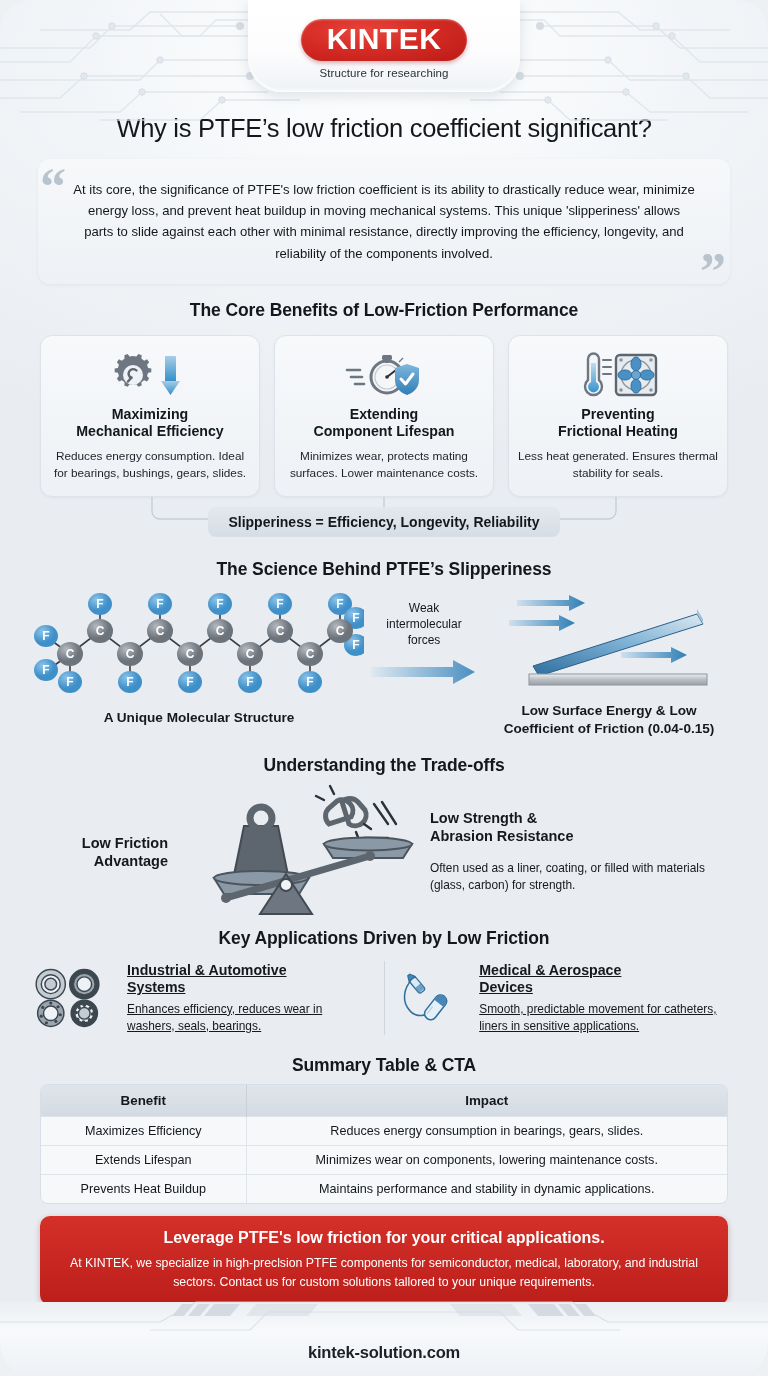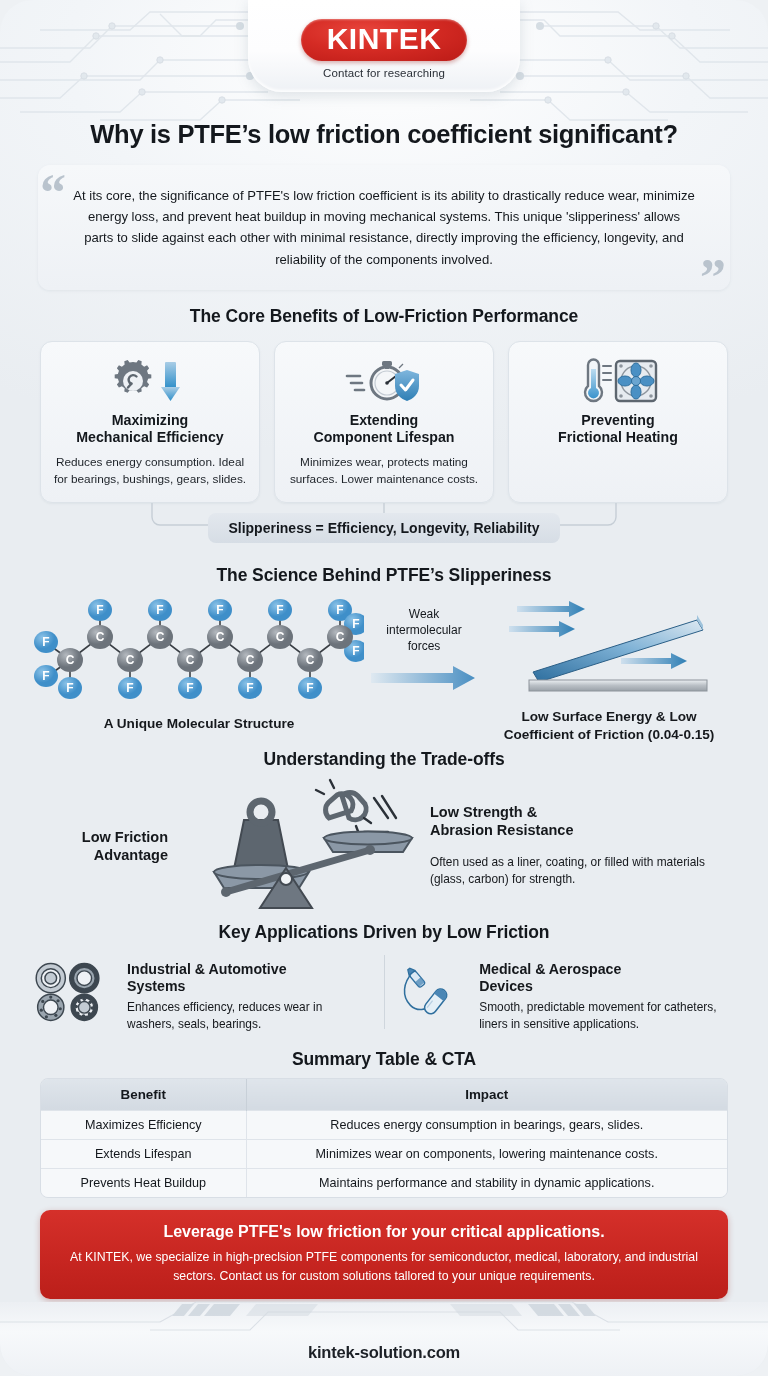--- a/index.html
+++ b/index.html
@@ -79,24 +79,24 @@
     margin-top: 6px;
     font-size: 11.5px;
     color: #2b3038;
     letter-spacing: 0.1px;
   }
 
   
   .main-title {
     text-align: center;
     font-size: 25.5px;
-    font-weight: bold;
+    font-weight: normal;
     color: #14181d;
     letter-spacing: -0.3px;
-    margin-top: 24px;
+    margin-top: 18px;
   }
   .section-title {
     text-align: center;
     font-size: 17.5px;
     font-weight: bold;
     color: #14181d;
     letter-spacing: -0.1px;
   }
 
   
@@ -184,21 +184,21 @@
   .tradeoff { display: flex; align-items: center; margin: 4px 34px 0; }
   .to-left { width: 140px; text-align: right; padding-right: 6px; }
   .to-left-title { font-size: 14.5px; font-weight: bold; line-height: 1.25; }
   .to-mid { width: 248px; }
   .to-right { flex: 1; padding-left: 8px; }
   .to-right-title { font-size: 14.5px; font-weight: bold; line-height: 1.22; }
   .to-right-desc { font-size: 11.9px; line-height: 1.44; margin-top: 15px; }
 
   
   .apps { display: flex; margin: 8px 34px 0; align-items: flex-start; }
-  .app { flex: 1; display: flex; gap: 26px; align-items: flex-end; }
+  .app { flex: 1; display: flex; gap: 26px; align-items: center; text-decoration: underline; }
   .app-divider { width: 1px; background: #cfd6dd; align-self: stretch; margin: 4px 14px; }
   .app-title { font-size: 14.2px; font-weight: bold; line-height: 1.22; }
   .app-desc { font-size: 11.9px; line-height: 1.42; margin-top: 4px; }
 
   
   .table-wrap { margin: 8px 40px 0; border-radius: 8px; overflow: hidden; border: 1px solid #d8dee5; }
   table { width: 100%; border-collapse: collapse; }
   th {
     background: linear-gradient(180deg, #dfe5eb 0%, #d3dae2 100%);
     font-size: 13.4px;
@@ -296,21 +296,21 @@
       <circle cx="540" cy="26" r="4"></circle>
         <circle cx="450" cy="20" r="4"></circle>
       <circle cx="470" cy="60" r="4"></circle>
         <circle cx="520" cy="76" r="4"></circle>
     </g>
   </svg>
 
   <div class="header">
     <div class="logo-plate">
       <div class="logo-pill">KINTEK</div>
-      <div class="logo-tag">Contact for researching</div>
+      <div class="logo-tag">Structure for researching</div>
     </div>
   </div>
 
   <div class="main-title">Why is PTFE’s low friction coefficient significant?</div>
 
   <div class="quote-wrap">
     <div class="qmark qmark-open">“</div>
     <div class="qmark qmark-close">”</div>
     <div class="quote-box">At its core, the significance of PTFE's low friction coefficient is its ability to drastically reduce wear, minimize energy loss, and prevent heat buildup in moving mechanical systems. This unique 'slipperiness' allows parts to slide against each other with minimal resistance, directly improving the efficiency, longevity, and reliability of the components involved.</div>
   </div>
@@ -413,20 +413,21 @@
               <circle cx="73" cy="9" r="1.8"></circle>
             <circle cx="43" cy="39" r="1.8"></circle>
               <circle cx="73" cy="39" r="1.8"></circle>
           </g>
         </svg>
       </div>
       <div class="card-title">
         <span>Preventing</span><br>
         <span>Frictional Heating</span>
       </div>
+      <div class="card-desc">Less heat generated. Ensures thermal stability for seals.</div>
     </div>
   </div>
 
   <div class="connector-wrap">
     <svg width="688" height="40" viewBox="0 0 688 40" xmlns="http://www.w3.org/2000/svg">
       <g fill="none" stroke="#c6ced6" stroke-width="1.4">
         <path d="M112 0 V14 a8 8 0 0 0 8 8 H568 a8 8 0 0 0 8-8 V0"></path>
         <path d="M344 0 V22"></path>
       </g>
     </svg>
@@ -585,21 +586,21 @@
           <path d="M128 80 H188 V75 L206 83 L188 91 V86 H128 Z" opacity="0"></path>
         </g>
       </svg>
       <div class="slide-cap">
         <span>Low Surface Energy &amp; Low</span><br>
         <span>Coefficient of Friction (0.04-0.15)</span>
       </div>
     </div>
   </div>
 
-  <div class="section-title" style="margin-top:6px;">Understanding the Trade-offs</div>
+  <div class="section-title" style="margin-top:18px;">Understanding the Trade-offs</div>
 
   <div class="tradeoff">
     <div class="to-left">
       <div class="to-left-title">
         <span>Low Friction</span><br>
         <span>Advantage</span>
       </div>
     </div>
 
     <div class="to-mid">

